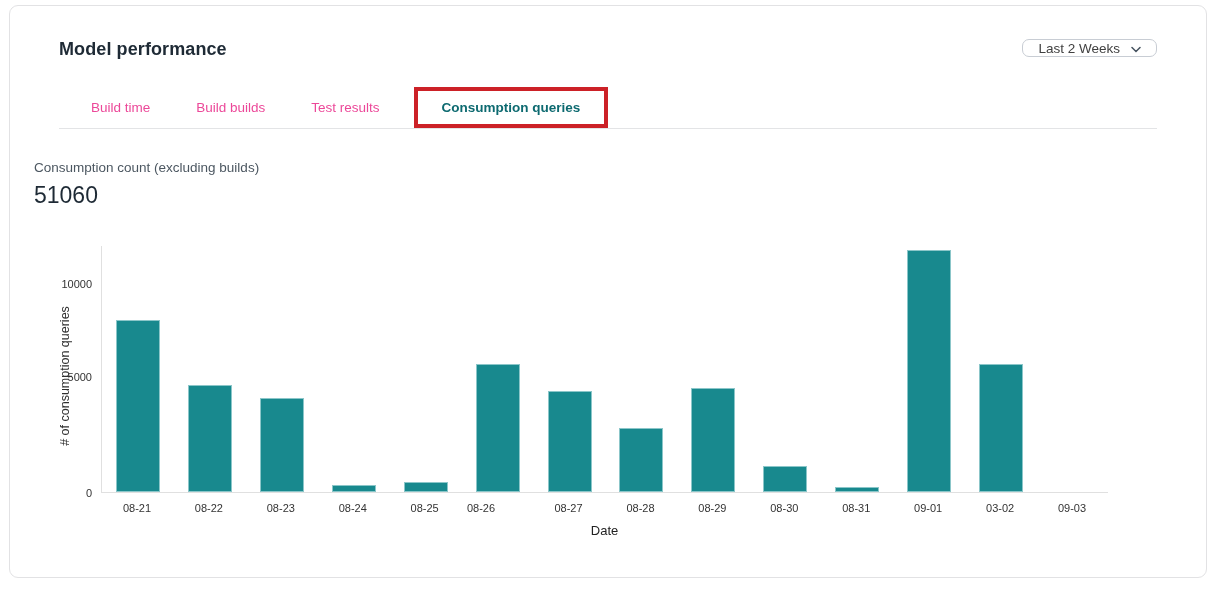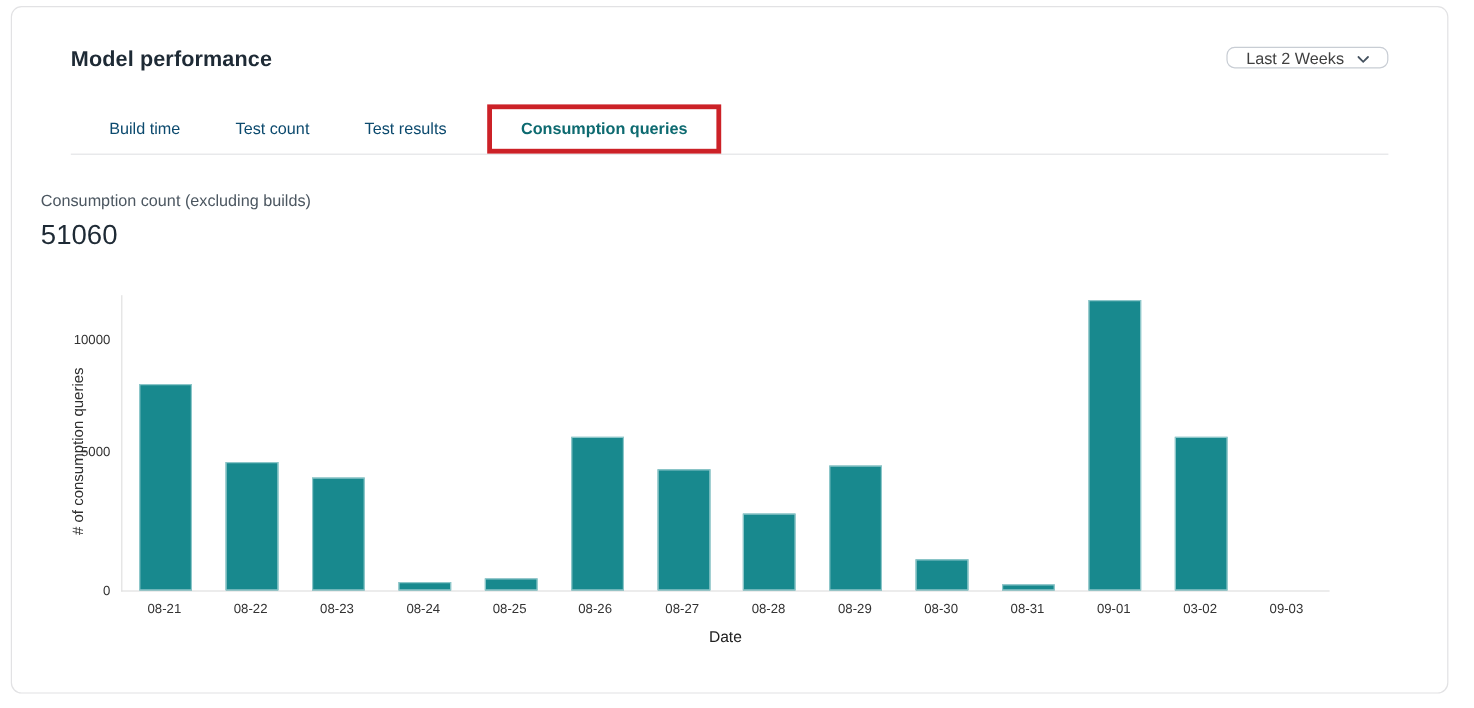--- a/index.html
+++ b/index.html
@@ -12,21 +12,21 @@
   .card-header { display:flex; justify-content:space-between; align-items:flex-start;
     padding:33px 49px 0 49px; }
   .page-title { font-size:18px; font-weight:600; color:#1e2a35; letter-spacing:.1px; }
   .dropdown { display:flex; align-items:center; gap:11px; height:18px;
     border:1px solid #c8cdd4; border-radius:7px; padding:0 15px; background:#fff;
     font-size:13.5px; color:#404040; cursor:pointer; font-family:inherit; }
 
   .tabs { display:flex; align-items:flex-end; margin:27px 49px 0 49px;
     border-bottom:1px solid #e3e4e6; }
   .tab { background:none; border:none; cursor:pointer; font-family:inherit;
-    font-size:13.5px; color:#0c4a6e; padding:13px 12px; margin-right:22px; }
+    font-size:13.5px; color:#ec4899; padding:13px 12px; margin-right:22px; }
   .tab.first { margin-left:20px; }
   .annotation-box { border:4px solid #cc2127; margin-right:22px; }
   .annotation-box .tab { margin:0; padding:9px 24px; font-weight:700; color:#0d6a70; }
 
   .metric { margin:31px 0 0 24px; }
   .metric-label { font-size:13.5px; color:#4c5761; }
   .metric-value { font-size:23px; color:#1e2a35; margin-top:7px; }
 
   .chart { position:relative; margin-top:37px; height:300px; }
   .plot { position:absolute; left:91px; top:0; width:1007px; height:247px;
@@ -52,21 +52,21 @@
       <span>
         <svg width="10" height="7" viewBox="0 0 10 7">
             <path d="M1 1.5l4 4 4-4" stroke="#45525f" stroke-width="1.5" fill="none" stroke-linecap="round"></path>
           </svg>
       </span>
     </button>
   </div>
 
   <div class="tabs">
     <button class="tab first">Build time</button>
-    <button class="tab">Test count</button>
+    <button class="tab">Build builds</button>
     <button class="tab">Test results</button>
     <div class="annotation-box">
       <button class="tab active">Consumption queries</button>
     </div>
   </div>
 
   <div class="metric">
     <div class="metric-label">Consumption count (excluding builds)</div>
     <div class="metric-value">51060</div>
   </div>
@@ -90,21 +90,21 @@
       </div>
     <div class="xlabel">Date</div>
   <div class="ytick" style="top: 241px;">0</div>
       <div class="ytick" style="top: 124.5px;">5000</div>
       <div class="ytick" style="top: 8px; margin-top: 24px;">10000</div>
       <div class="xtick" style="left: 91px; width: 71.9286px;">08-21</div>
       <div class="xtick" style="left: 162.929px; width: 71.9286px;">08-22</div>
       <div class="xtick" style="left: 234.857px; width: 71.9286px;">08-23</div>
       <div class="xtick" style="left: 306.786px; width: 71.9286px;">08-24</div>
       <div class="xtick" style="left: 378.714px; width: 71.9286px;">08-25</div>
-      <div class="xtick" style="left: 450px; width: 71.9286px;">08-26</div>
+      <div class="xtick" style="left: 435px; width: 71.9286px;">08-26</div>
       <div class="xtick" style="left: 522.571px; width: 71.9286px;">08-27</div>
       <div class="xtick" style="left: 594.5px; width: 71.9286px;">08-28</div>
       <div class="xtick" style="left: 666.429px; width: 71.9286px;">08-29</div>
       <div class="xtick" style="left: 738.357px; width: 71.9286px;">08-30</div>
       <div class="xtick" style="left: 810.286px; width: 71.9286px;">08-31</div>
       <div class="xtick" style="left: 882.214px; width: 71.9286px;">09-01</div>
       <div class="xtick" style="left: 954.143px; width: 71.9286px;">03-02</div>
       <div class="xtick" style="left: 1026.07px; width: 71.9286px;">09-03</div>
     </div>
 

